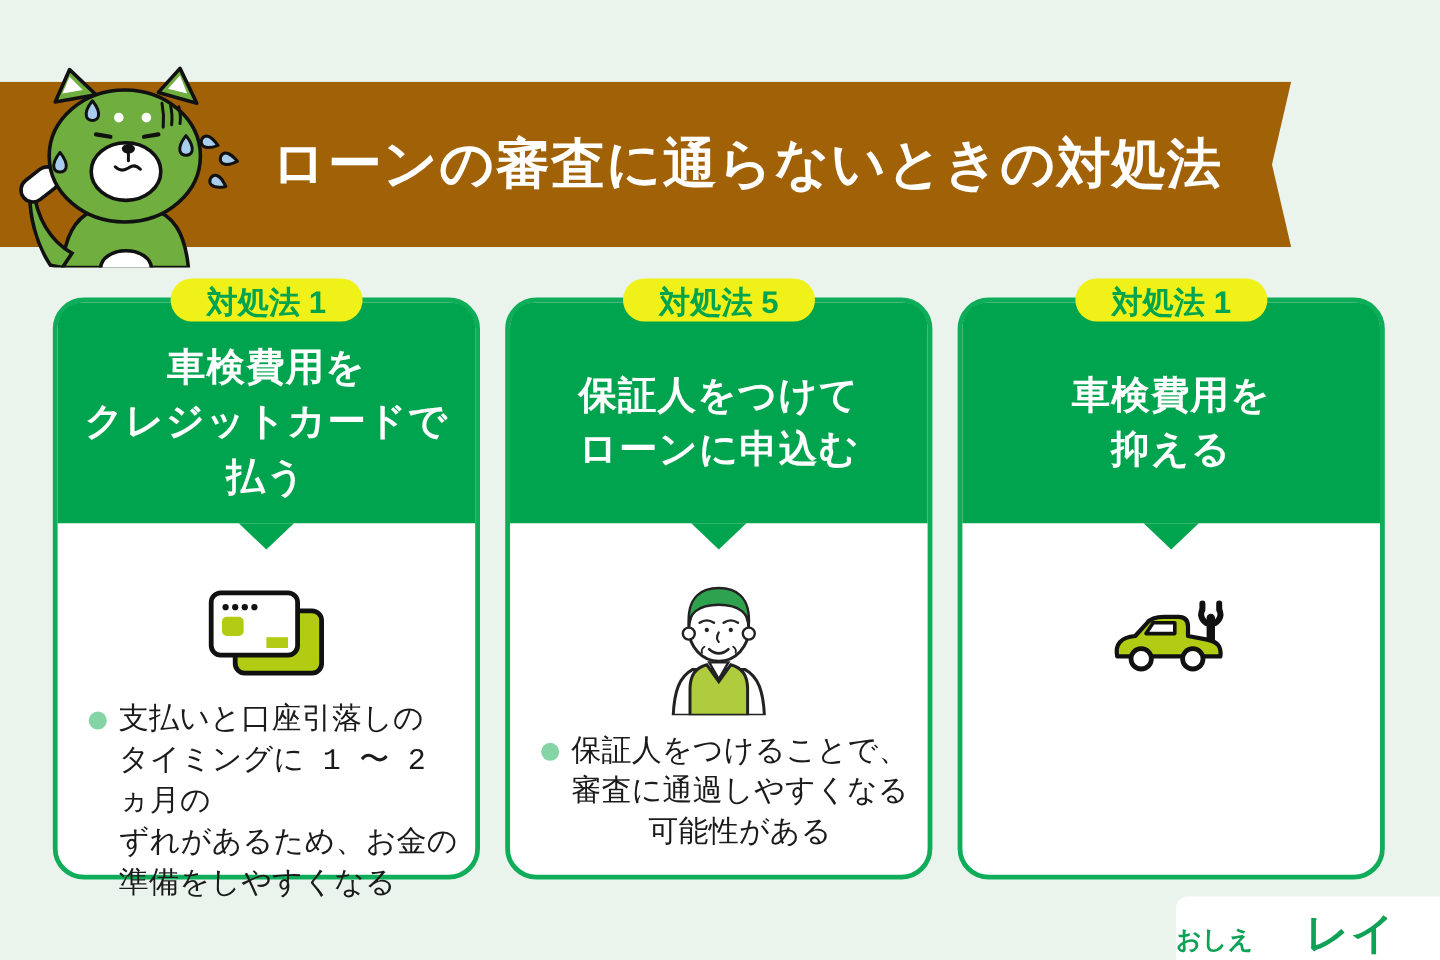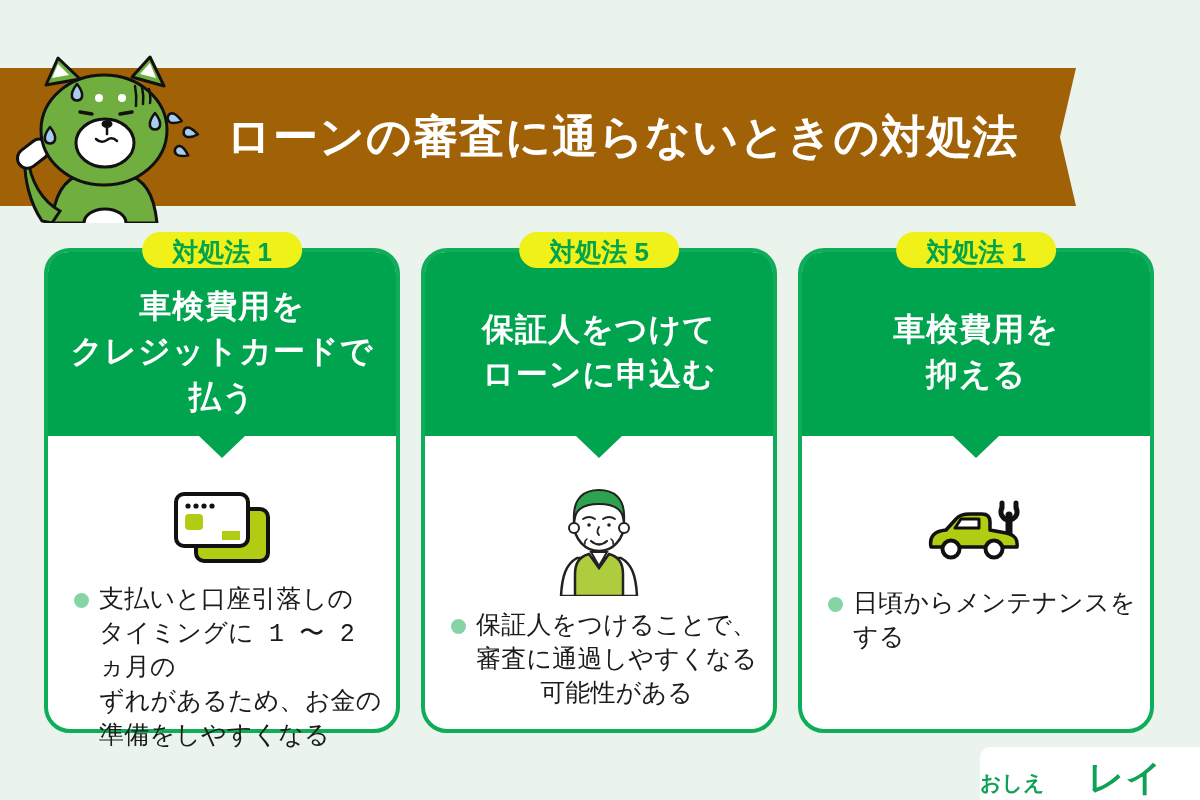--- a/index.html
+++ b/index.html
@@ -206,25 +206,20 @@
           <path d="M76,8 a8,8 0 1 0 14,0" fill="none" stroke="#111" stroke-width="5"></path>
           <path d="M76,8 L76,3 M90,8 L90,3" stroke="#111" stroke-width="5" stroke-linecap="round"></path>
           <path d="M83,15 L83,34" stroke="#111" stroke-width="7" stroke-linecap="round"></path>
           <path d="M5,47 C3,37 8,31 20,30 L30,19 C33,15 38,14 44,14 L56,14 C62,14 64,17 64,22 L64,30 L80,33 C89,35 92,39 91,47 Z" fill="#B2CC14" stroke="#111" stroke-width="3.5" stroke-linejoin="round"></path>
           <path d="M35,19 L53,19 L53,28 L29,28 Z" fill="#fff" stroke="#111" stroke-width="3" stroke-linejoin="round"></path>
           <circle cx="25" cy="49" r="8.5" fill="#fff" stroke="#111" stroke-width="4"></circle>
           <circle cx="68" cy="49" r="8.5" fill="#fff" stroke="#111" stroke-width="4"></circle>
         </svg>
       </div>
       <ul class="bullets">
-        <li>
-          <span class="dot"></span>
-          <span class="bullet-text">日頃からメンテナンスを
-する</span>
-        </li>
       </ul>
     </div>
   </div>
 
   <div class="logo">
     <span class="logo-small">おしえて！</span>
     <span class="logo-large">レイク</span>
   </div>
 
 </div>

